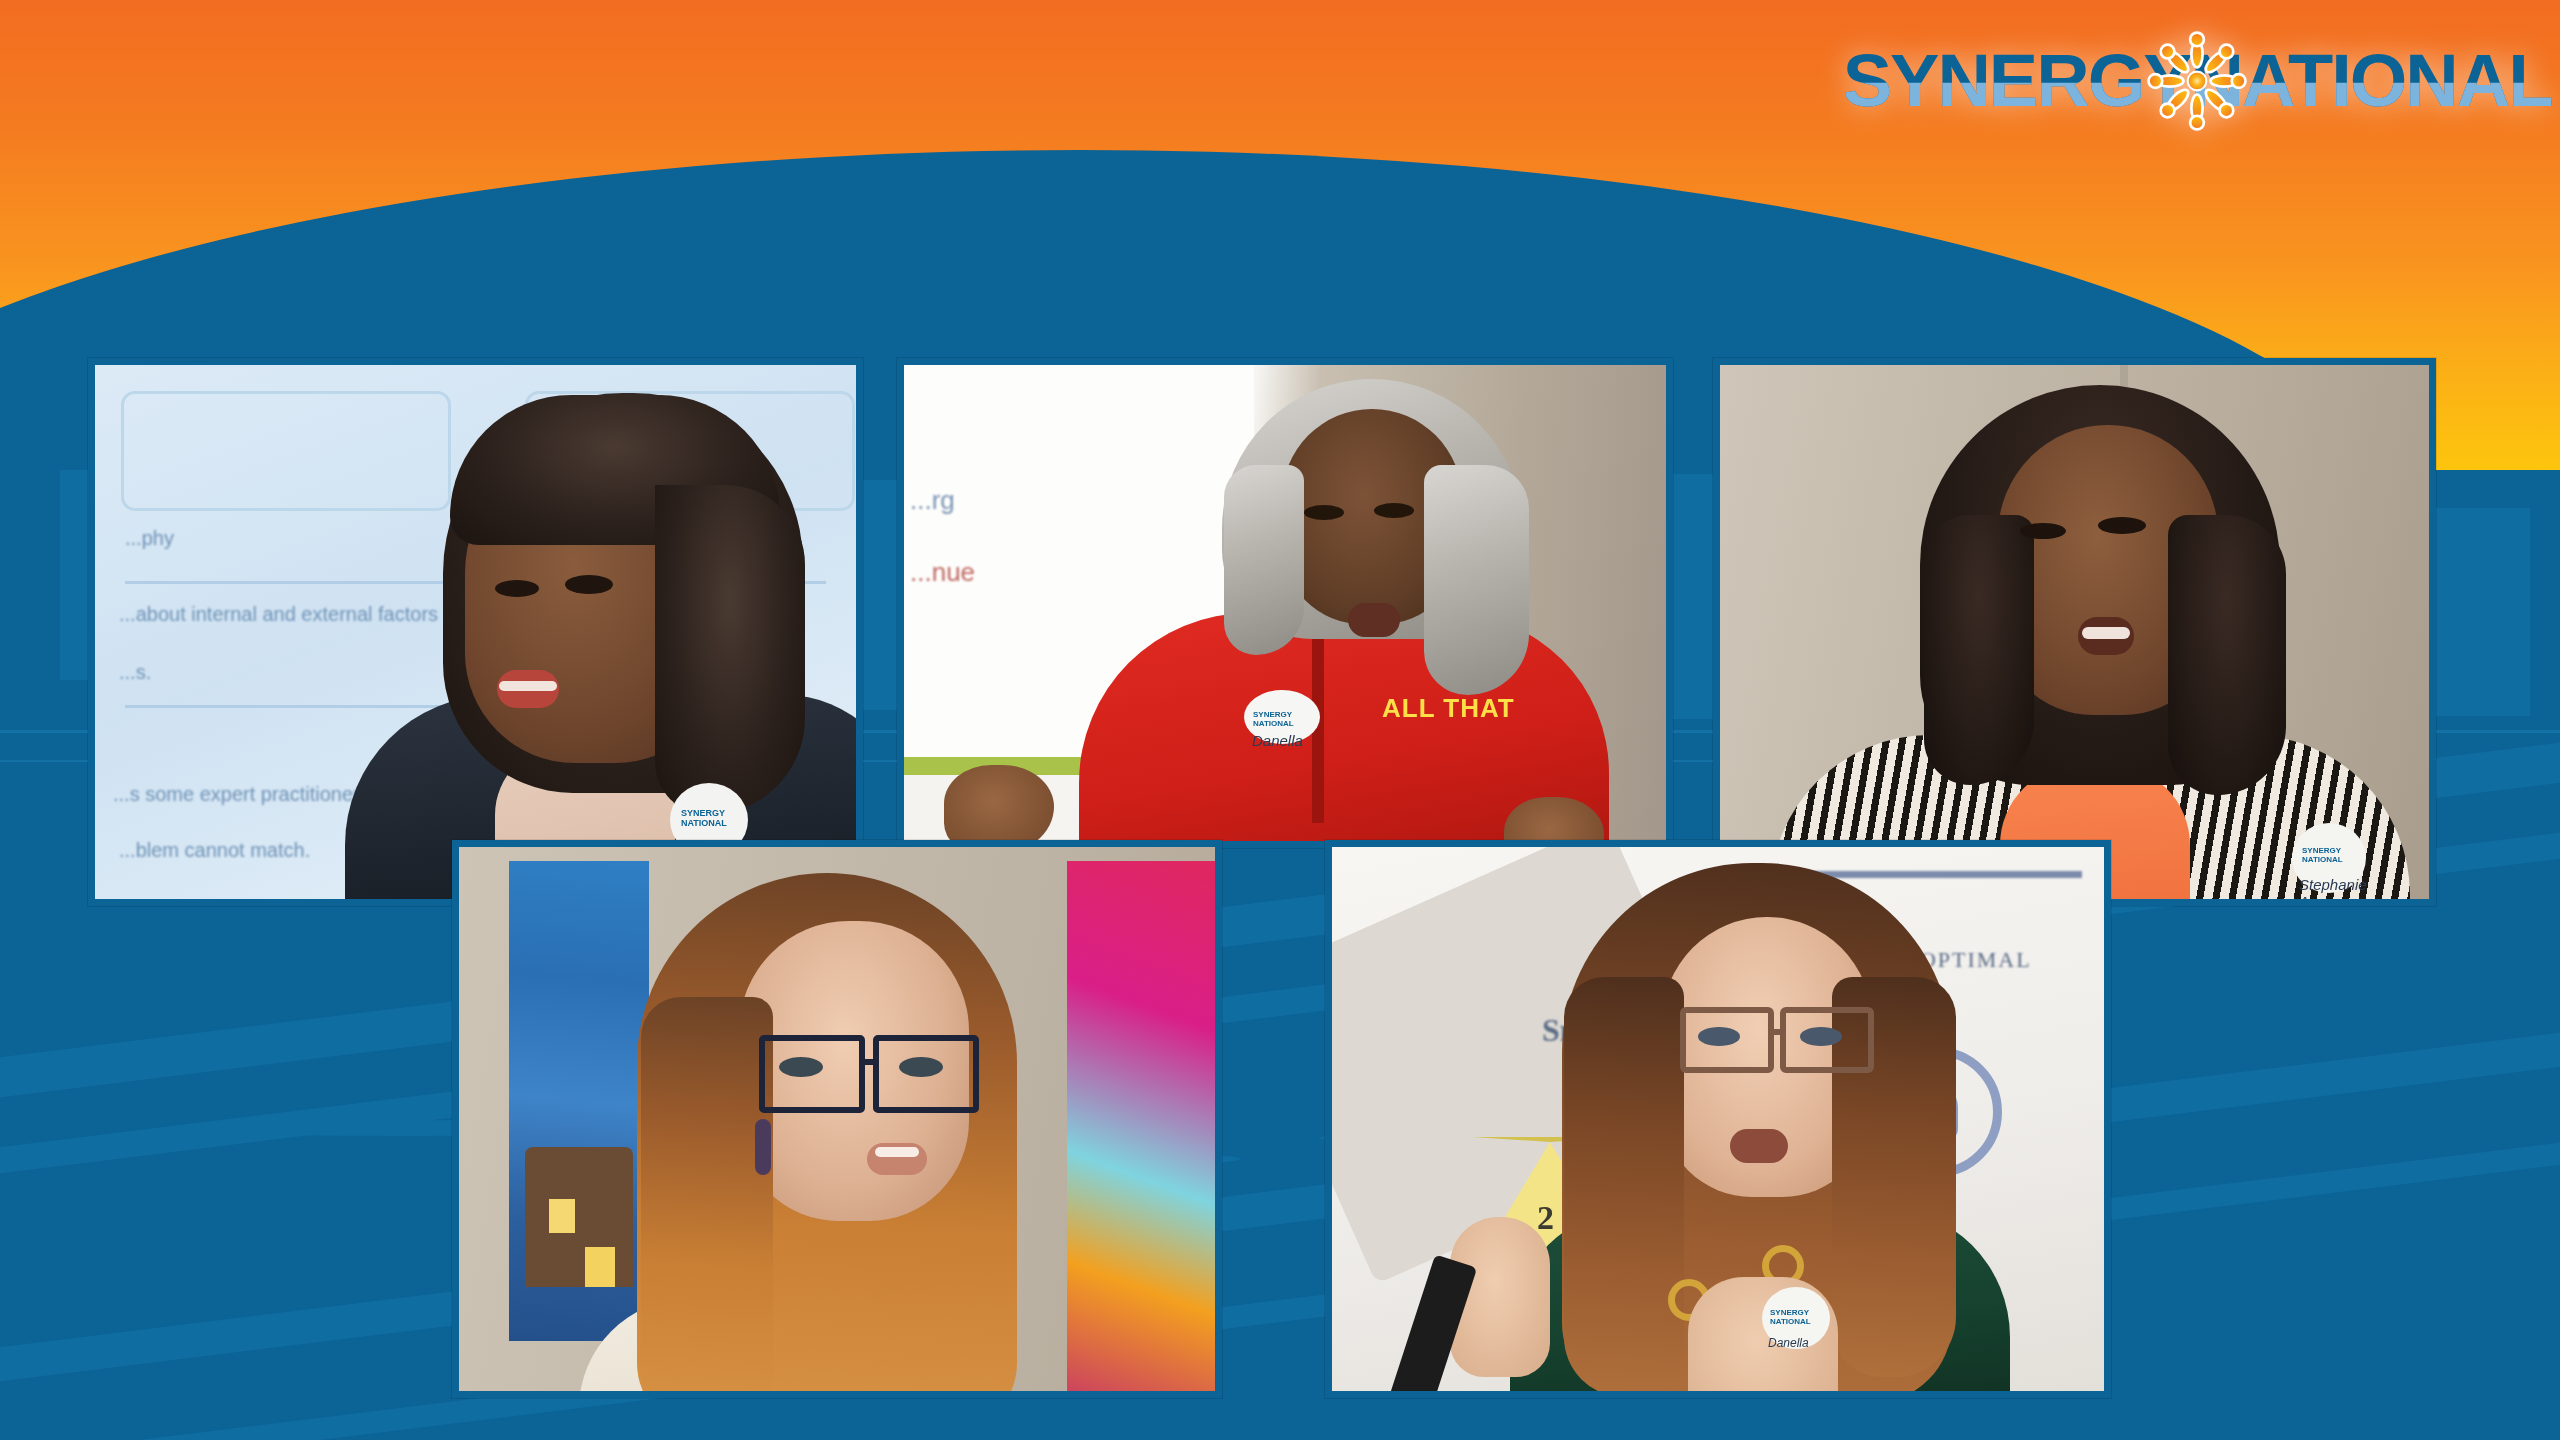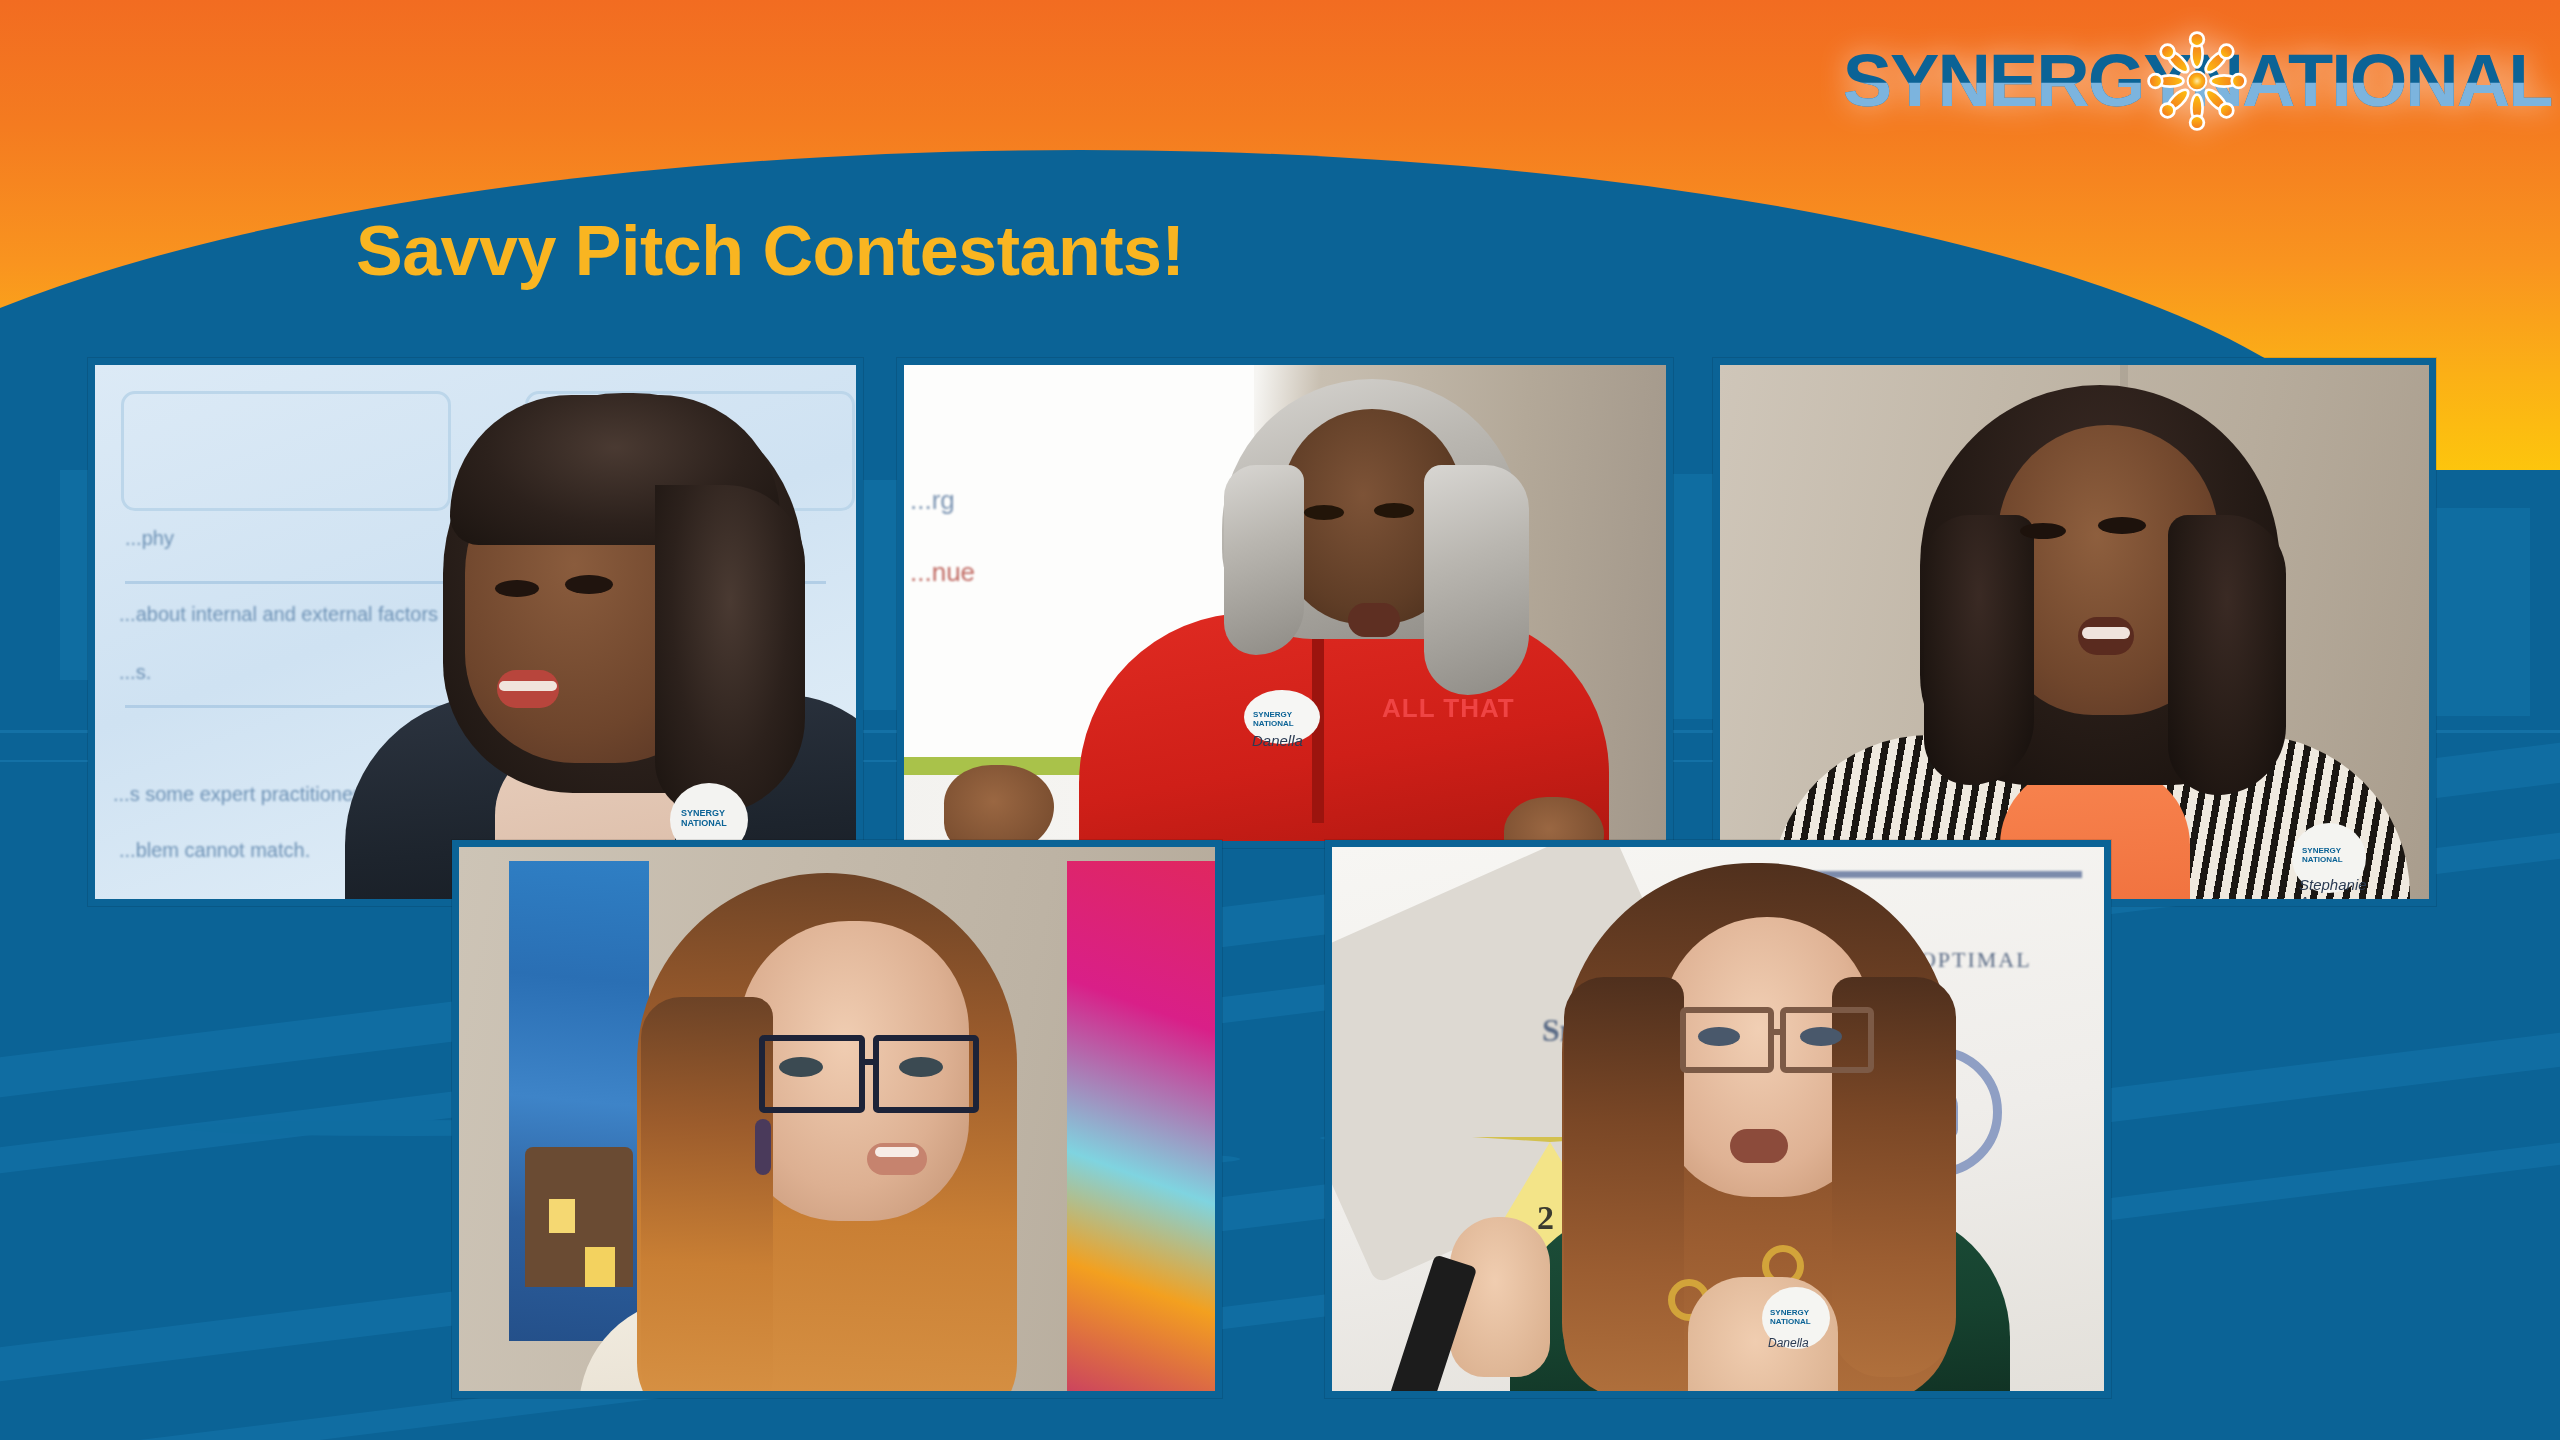--- a/index.html
+++ b/index.html
@@ -122,21 +122,21 @@
   .p2 .bgwall{ inset:0; background:linear-gradient(95deg,#f3f2ef 0%,#f6f5f2 44%,#c8bfb1 52%,#b3a898 78%,#a2978a 100%); }
   .p2 .screen{ background:#fdfdfc; }
   .p2 .greenstrip{ background:#a9c24a; }
   .p2 .slide-tx{ color:#7b94b2; font-size:26px; filter:blur(1.2px); font-family:"Liberation Sans",sans-serif;}
   .p2 .slide-tx.red{ color:#c06a63; }
   .p2 .hair{ background:linear-gradient(160deg,#d8d6d2 0%,#b9b6b0 40%,#8e8b85 100%); }
   .p2 .face{ background:radial-gradient(ellipse at 45% 40%,#7d5337 0%,#5f3d26 62%,#452b1a 100%); }
   .p2 .fleece{ background:linear-gradient(170deg,#e02b22 0%,#cf1f18 55%,#ad1710 100%); }
   .p2 .zip{ background:#9c140e; }
   .p2 .nametag{ background:#f6f6f4; border-radius:50%; }
-  .p2 .logomark{ color:#ef4444; font-weight:bold; font-family:"Liberation Sans",sans-serif;}
+  .p2 .logomark{ color:#fde047; font-weight:bold; font-family:"Liberation Sans",sans-serif;}
   .p2 .hand{ background:radial-gradient(ellipse at 45% 40%,#9a6742,#70462a); border-radius:48% 52% 60% 40%; }
 
   
   .p3 .bgwall{ inset:0; background:linear-gradient(100deg,#cfc6b9 0%,#c2b8a9 35%,#b7ac9c 68%,#a99d8d 100%); }
   .p3 .hair{ background:radial-gradient(ellipse at 50% 30%,#3a2a24 0%,#241a15 60%,#150f0c 100%); }
   .p3 .face{ background:radial-gradient(ellipse at 45% 38%,#8e5f3e 0%,#70462c 60%,#543222 100%); }
   .p3 .coral{ background:linear-gradient(175deg,#f8844f,#ef6f3c); }
   .p3 .jacket{
     background:
       repeating-linear-gradient(100deg, #1b1713 0 7px, #efe9df 7px 16px),
@@ -277,21 +277,20 @@
             </g>
           </g>
           <circle cx="50" cy="50" r="9" fill="url(#bg1)" stroke="#ffffff" stroke-width="2"></circle>
         </g>
       </svg>
     </div>
 
   </div>
 
   <div class="heading-wrap">
-    <div class="headline">Savvy Pitch Contestants!</div>
   </div>
 
   <div class="photo p1" style="left:88px; top:358px; width:775px; height:548px; z-index:5;">
     <div class="ph-inner">
       <div class="lyr bg"></div>
       <div class="lyr slide-box" style="left:26px;  top:26px;  width:330px; height:120px;"></div>
       <div class="lyr slide-box" style="left:430px; top:26px;  width:330px; height:120px;"></div>
       <div class="lyr slide-tx" style="left:30px;  top:162px;">...phy</div>
       <div class="lyr slide-ln" style="top:216px;"></div>
       <div class="lyr slide-tx" style="left:24px;  top:238px;">...about internal and external factors ...</div>

